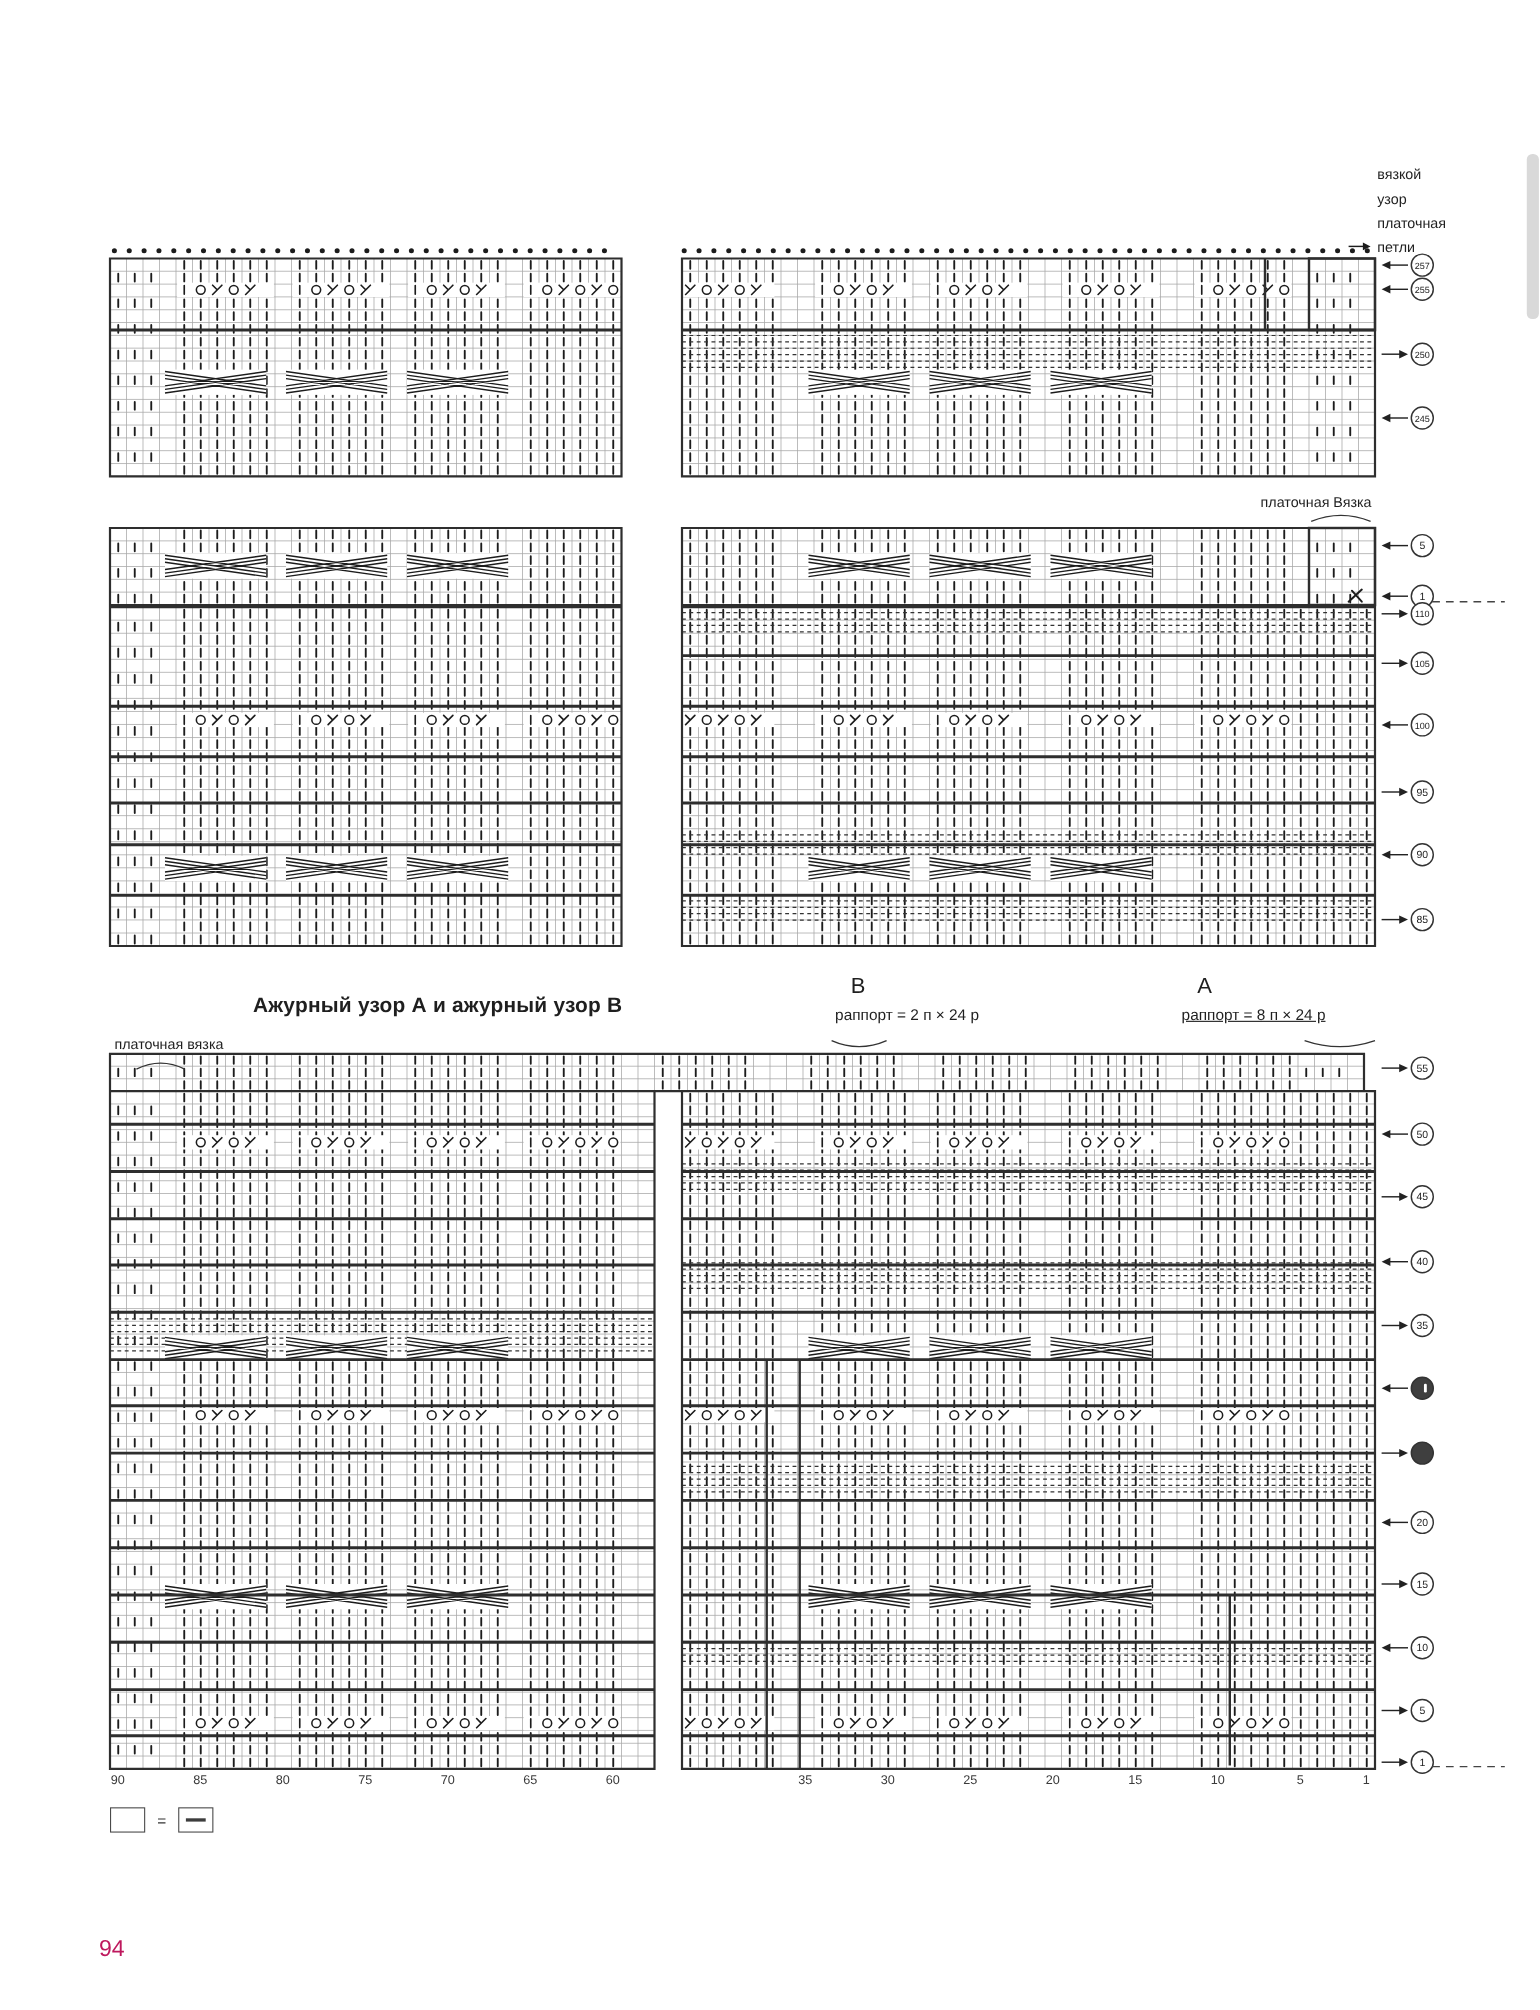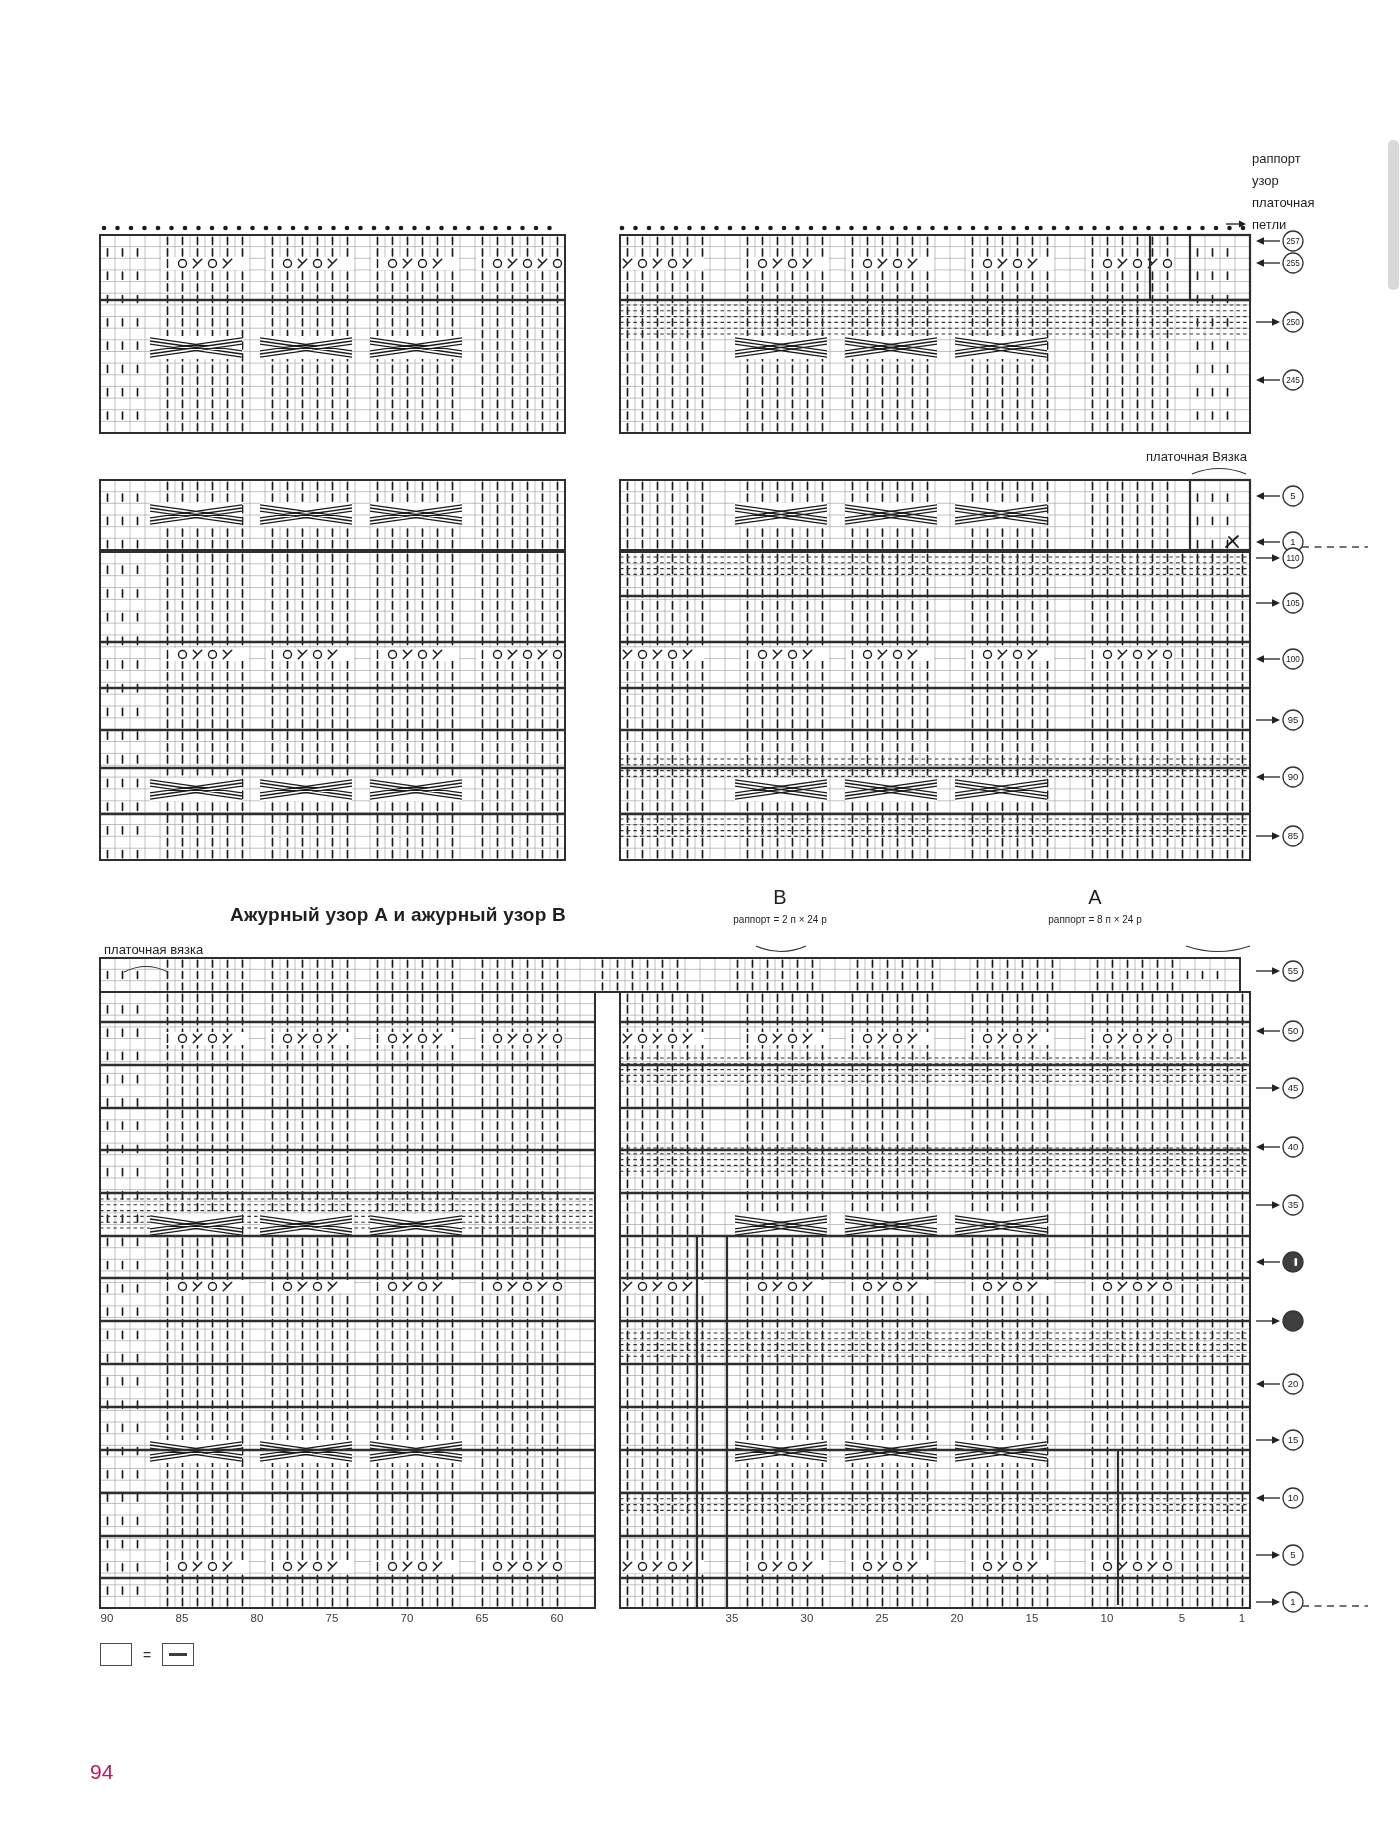--- a/index.html
+++ b/index.html
@@ -7,23 +7,23 @@
   #stage{position:absolute;inset:0;}
   svg{position:absolute;left:0;top:0;}
   .lbl{position:absolute;white-space:nowrap;color:#1f1f1f;}
   .bindoff{left:1252px;top:148px;font-size:13px;line-height:22px;}
   .garter-top{left:1146px;top:449px;font-size:13px;}
   .garter-bottom{left:104px;top:942px;font-size:13px;}
   .title{left:230px;top:904px;width:360px;text-align:left;font-size:19px;font-weight:bold;letter-spacing:.2px;}
   .pletter{width:80px;text-align:center;font-size:20px;top:886px;}
   .b-letter{left:740px;}
   .a-letter{left:1055px;}
-  .prepeat{width:220px;text-align:center;font-size:10px;top:914px;}
+  .prepeat{width:220px;text-align:right;font-size:14px;top:914px;}
   .b-repeat{left:670px;}
-  .a-repeat{left:985px;}
+  .a-repeat{left:985px;text-decoration:underline;}
   .legend{left:100px;top:1643px;display:flex;align-items:center;gap:11px;position:absolute;}
   .lg-box{width:30px;height:21px;border:1.6px solid #4a4a4a;background:#fff;display:flex;align-items:center;justify-content:center;}
   .lg-dash{width:18px;height:3px;background:#3d3d3d;}
   .lg-eq{font-size:14px;color:#333;}
   .pagenum{left:90px;top:1760px;font-size:21px;color:#be185d;}
 </style>
 </head>
 <body>
 
 <div id="stage">
@@ -414,21 +414,21 @@
       <path d="M1302 1606H1368" stroke="#444" stroke-width="1.3" stroke-dasharray="7 5.5"></path>
       <path d="M1238 536L1226 547M1229 537L1238 547" stroke="#1c1c1c" stroke-width="1.8" stroke-linecap="round" fill="none"></path>
       <path d="M1192 474Q1219 463 1246 474" stroke="#333" stroke-width="1.2" fill="none"></path>
       <path d="M756 946Q781 957 806 946" stroke="#333" stroke-width="1.2" fill="none"></path>
       <path d="M1186 946Q1218 957 1250 946" stroke="#333" stroke-width="1.2" fill="none"></path>
       <path d="M124 972Q146 961 168 972" stroke="#333" stroke-width="1.2" fill="none"></path>
       <rect x="1388" y="140" width="11" height="150" rx="5" fill="#d9d9d9"></rect>
     </svg>
 
   <div class="lbl bindoff">
-    <div>раппорт</div>
+    <div>вязкой</div>
     <div>узор</div>
     <div>платочная</div>
     <div>петли</div>
   </div>
 
   <div class="lbl garter-top">платочная Вязка</div>
   <div class="lbl title">Ажурный узор А и ажурный узор В</div>
   <div class="lbl garter-bottom">платочная вязка</div>
 
   <div class="lbl pletter b-letter">B</div>

